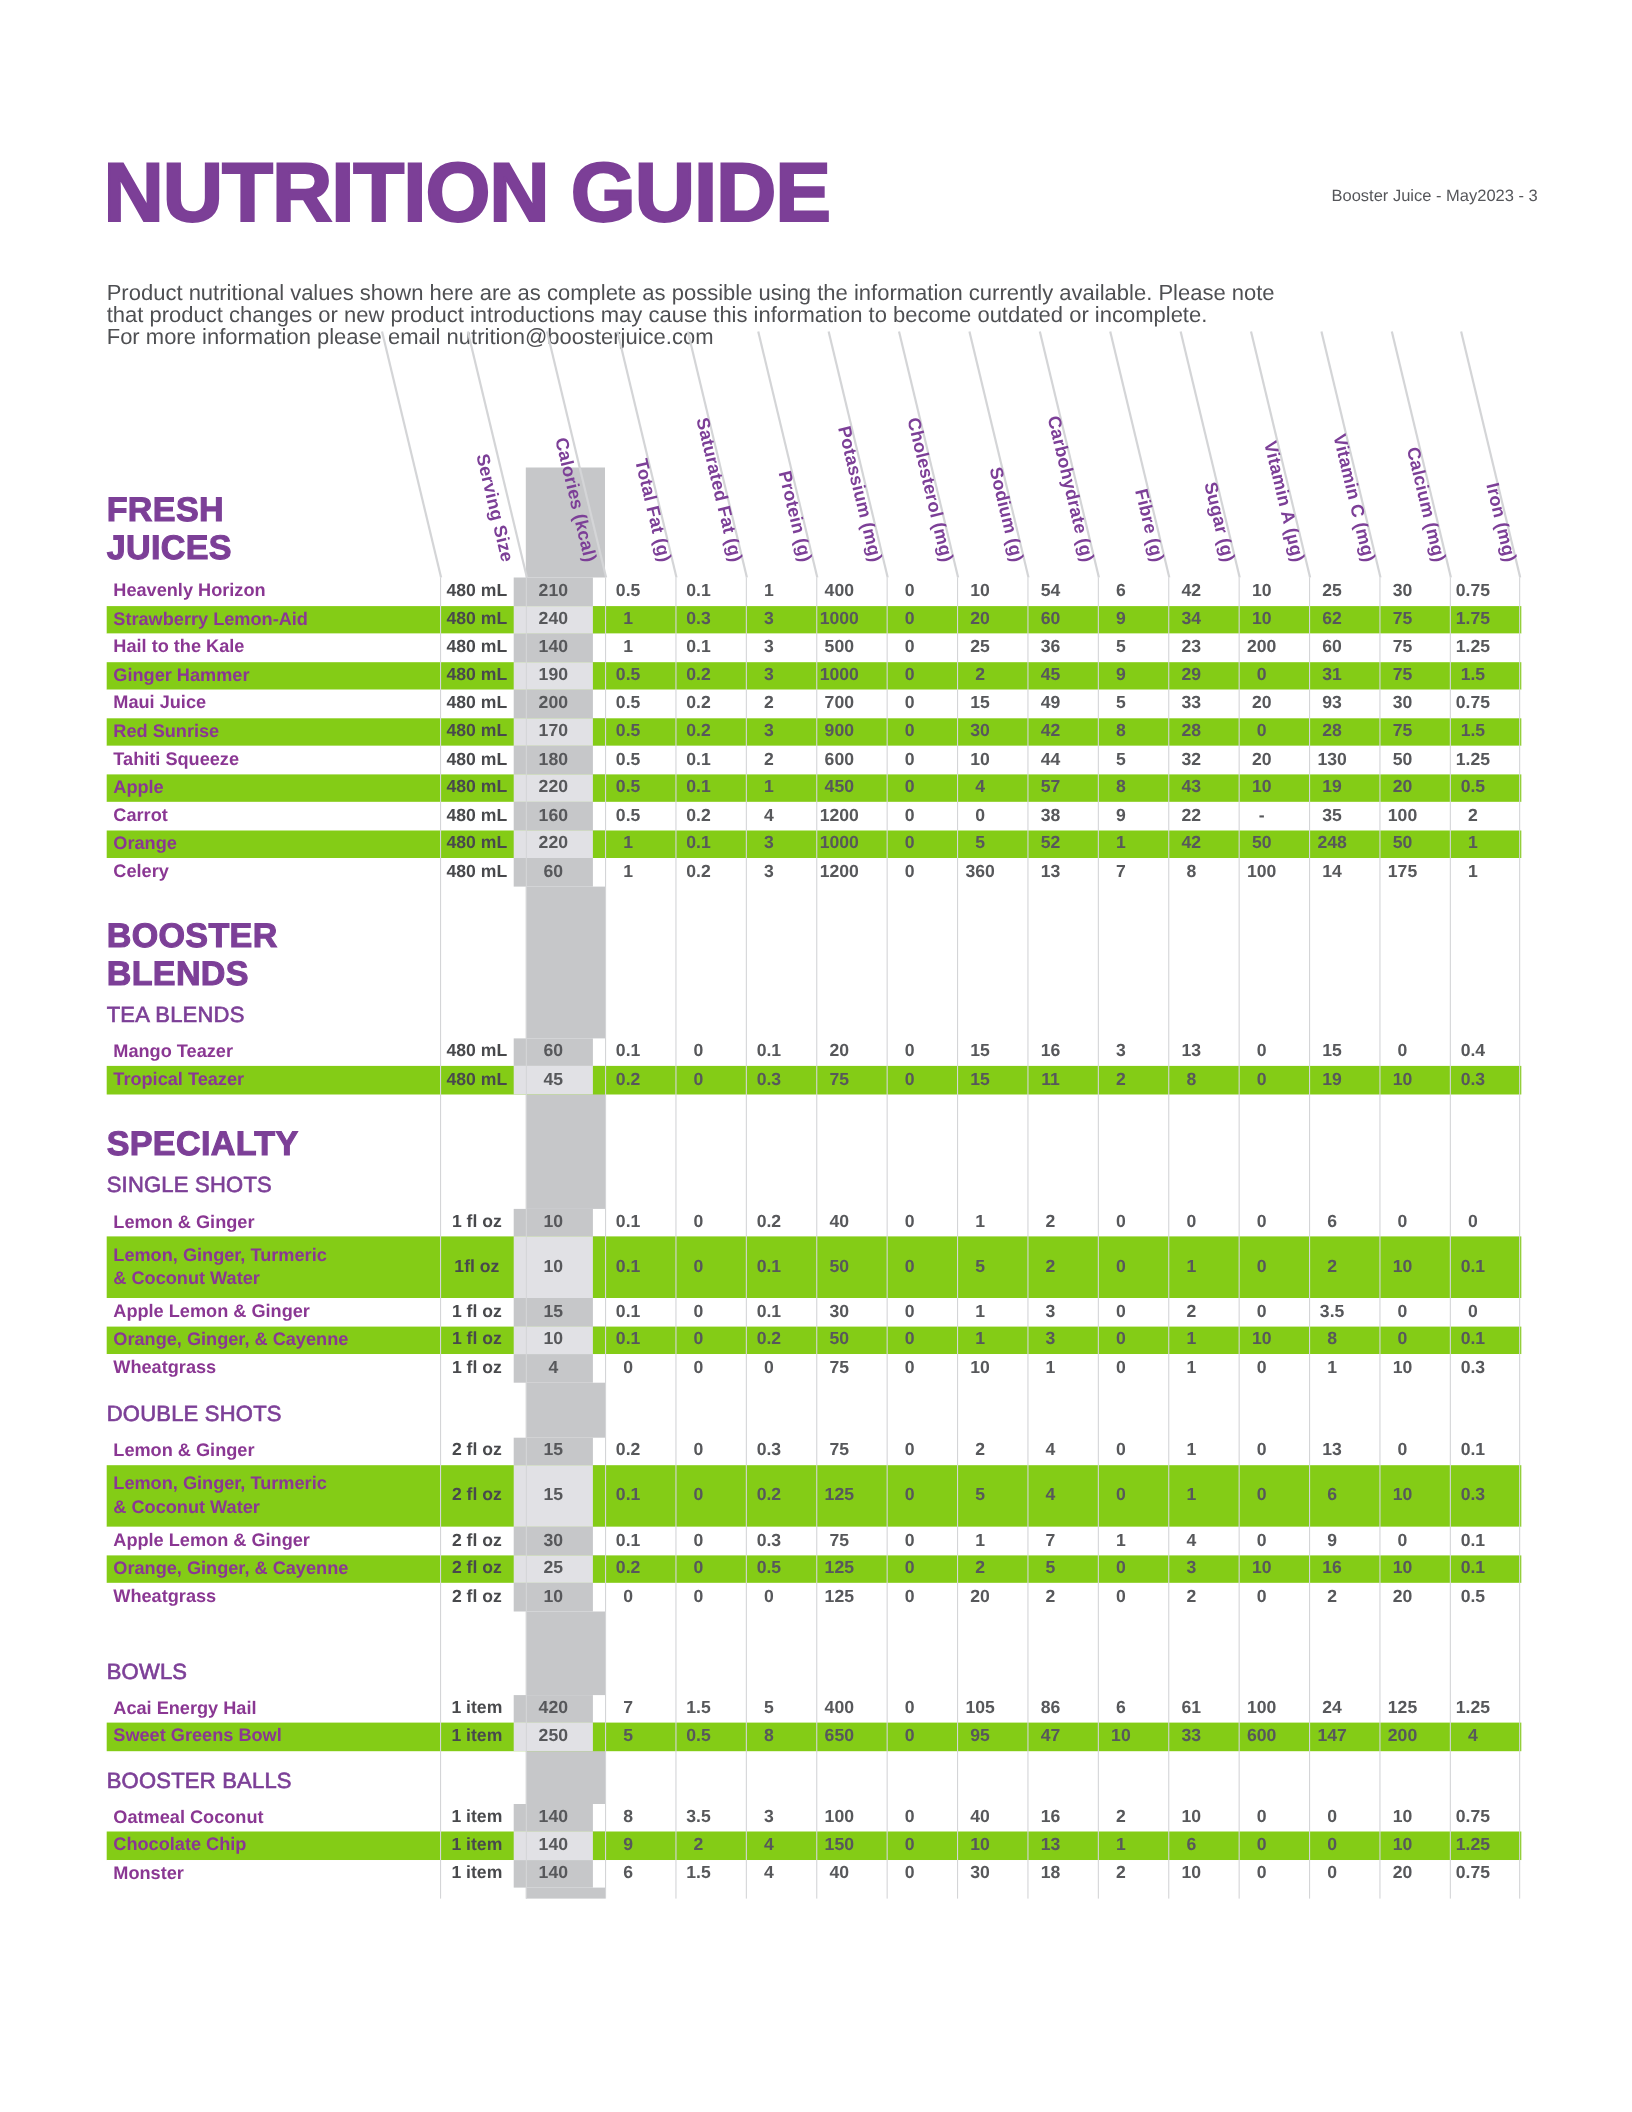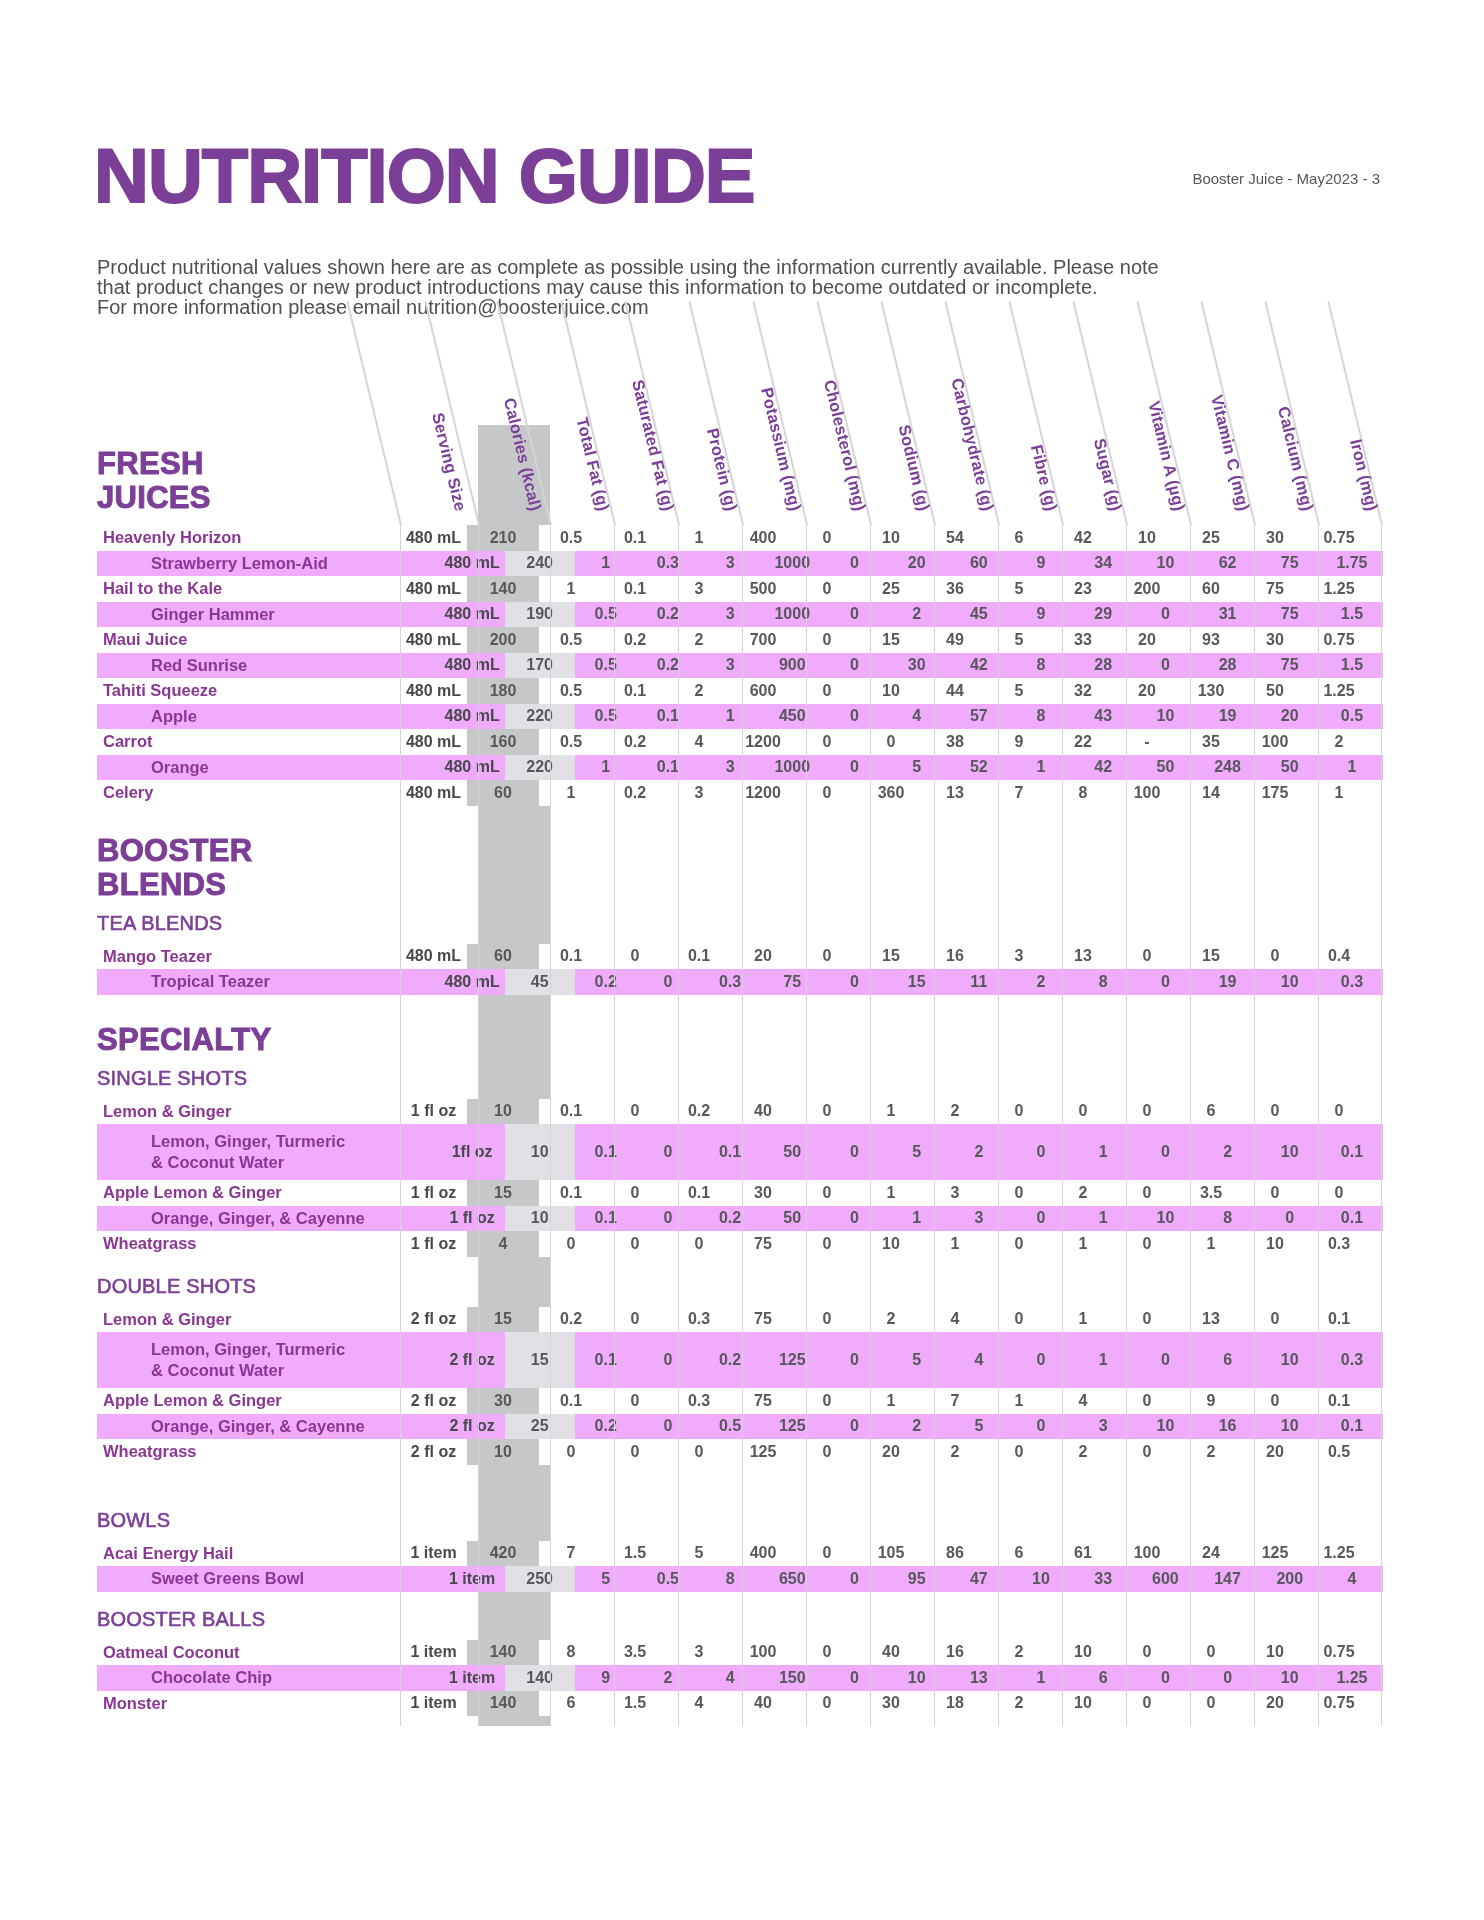--- a/index.html
+++ b/index.html
@@ -1,20 +1,20 @@
 <!DOCTYPE html>
 <html><head>
 <meta charset="utf-8">
 <style>
   html,body{margin:0;padding:0;background:#ffffff;}
   body{width:1484px;height:1920px;position:relative;font-family:"Liberation Sans",sans-serif;overflow:hidden;}
 
   .title{position:absolute;left:94px;top:132px;font-size:76px;font-weight:bold;
          color:#7c3f97;-webkit-text-stroke:2px #7c3f97;letter-spacing:-1px;white-space:nowrap;}
-  .pageinfo{position:absolute;top:170px;right:104px;font-size:15px;color:#55565a;}
+  .pageinfo{position:absolute;top:170px;right:86px;font-size:15px;color:#55565a;}
   .intro{position:absolute;left:97px;top:257px;font-size:20px;line-height:20px;color:#4e4f52;}
 
   .table-wrap{position:absolute;left:97px;top:290px;width:1286px;padding-bottom:10px;}
   .band{position:absolute;left:381px;top:135px;bottom:0;width:72px;background:#c6c7c9;z-index:0;}
 
   .header-band{position:relative;height:235px;z-index:2;}
   .hline{position:absolute;bottom:0;width:1.5px;height:230px;background:#d4d5d7;
          transform-origin:50% 100%;transform:rotate(-13.5deg);}
   .hlabel{position:absolute;bottom:12px;width:0;height:0;}
   .hlabel span{position:absolute;right:0;bottom:0;white-space:nowrap;font-size:16.5px;font-weight:bold;
@@ -23,21 +23,21 @@
   .sec-heading{font-size:31px;line-height:34px;font-weight:bold;color:#7c3f97;
                -webkit-text-stroke:1px #7c3f97;letter-spacing:.3px;}
   .fresh{position:absolute;left:0;bottom:10px;}
 
   .rows{position:relative;z-index:1;}
   .rows .sec-heading{margin-top:28px;}
   .subhead{font-size:20px;line-height:26px;font-weight:normal;color:#7c3f97;
            -webkit-text-stroke:.6px #7c3f97;margin-bottom:8px;letter-spacing:.2px;}
 
   .row{display:flex;align-items:stretch;height:25.5px;background:#ffffff;}
-  .row.striped{background:#f0abfc;padding-left:48px;}
+  .row.striped{background:#84cc16;}
   .row.tall{height:56px;}
   .cell{display:flex;align-items:center;justify-content:center;font-size:16px;font-weight:bold;
         color:#57585b;text-align:center;}
   .cell.name{width:303px;flex-direction:column;align-items:flex-start;justify-content:center;
              padding-left:6px;box-sizing:border-box;color:#8a3793;font-size:16.5px;line-height:21px;text-align:left;}
   .cell.serv{width:67px;color:#48494c;}
   .cell.cal{width:72px;background:#c6c7c9;}
   .row.striped .cell.cal{background:#e1e1e5;}
   .cell.num{width:64px;}
 

